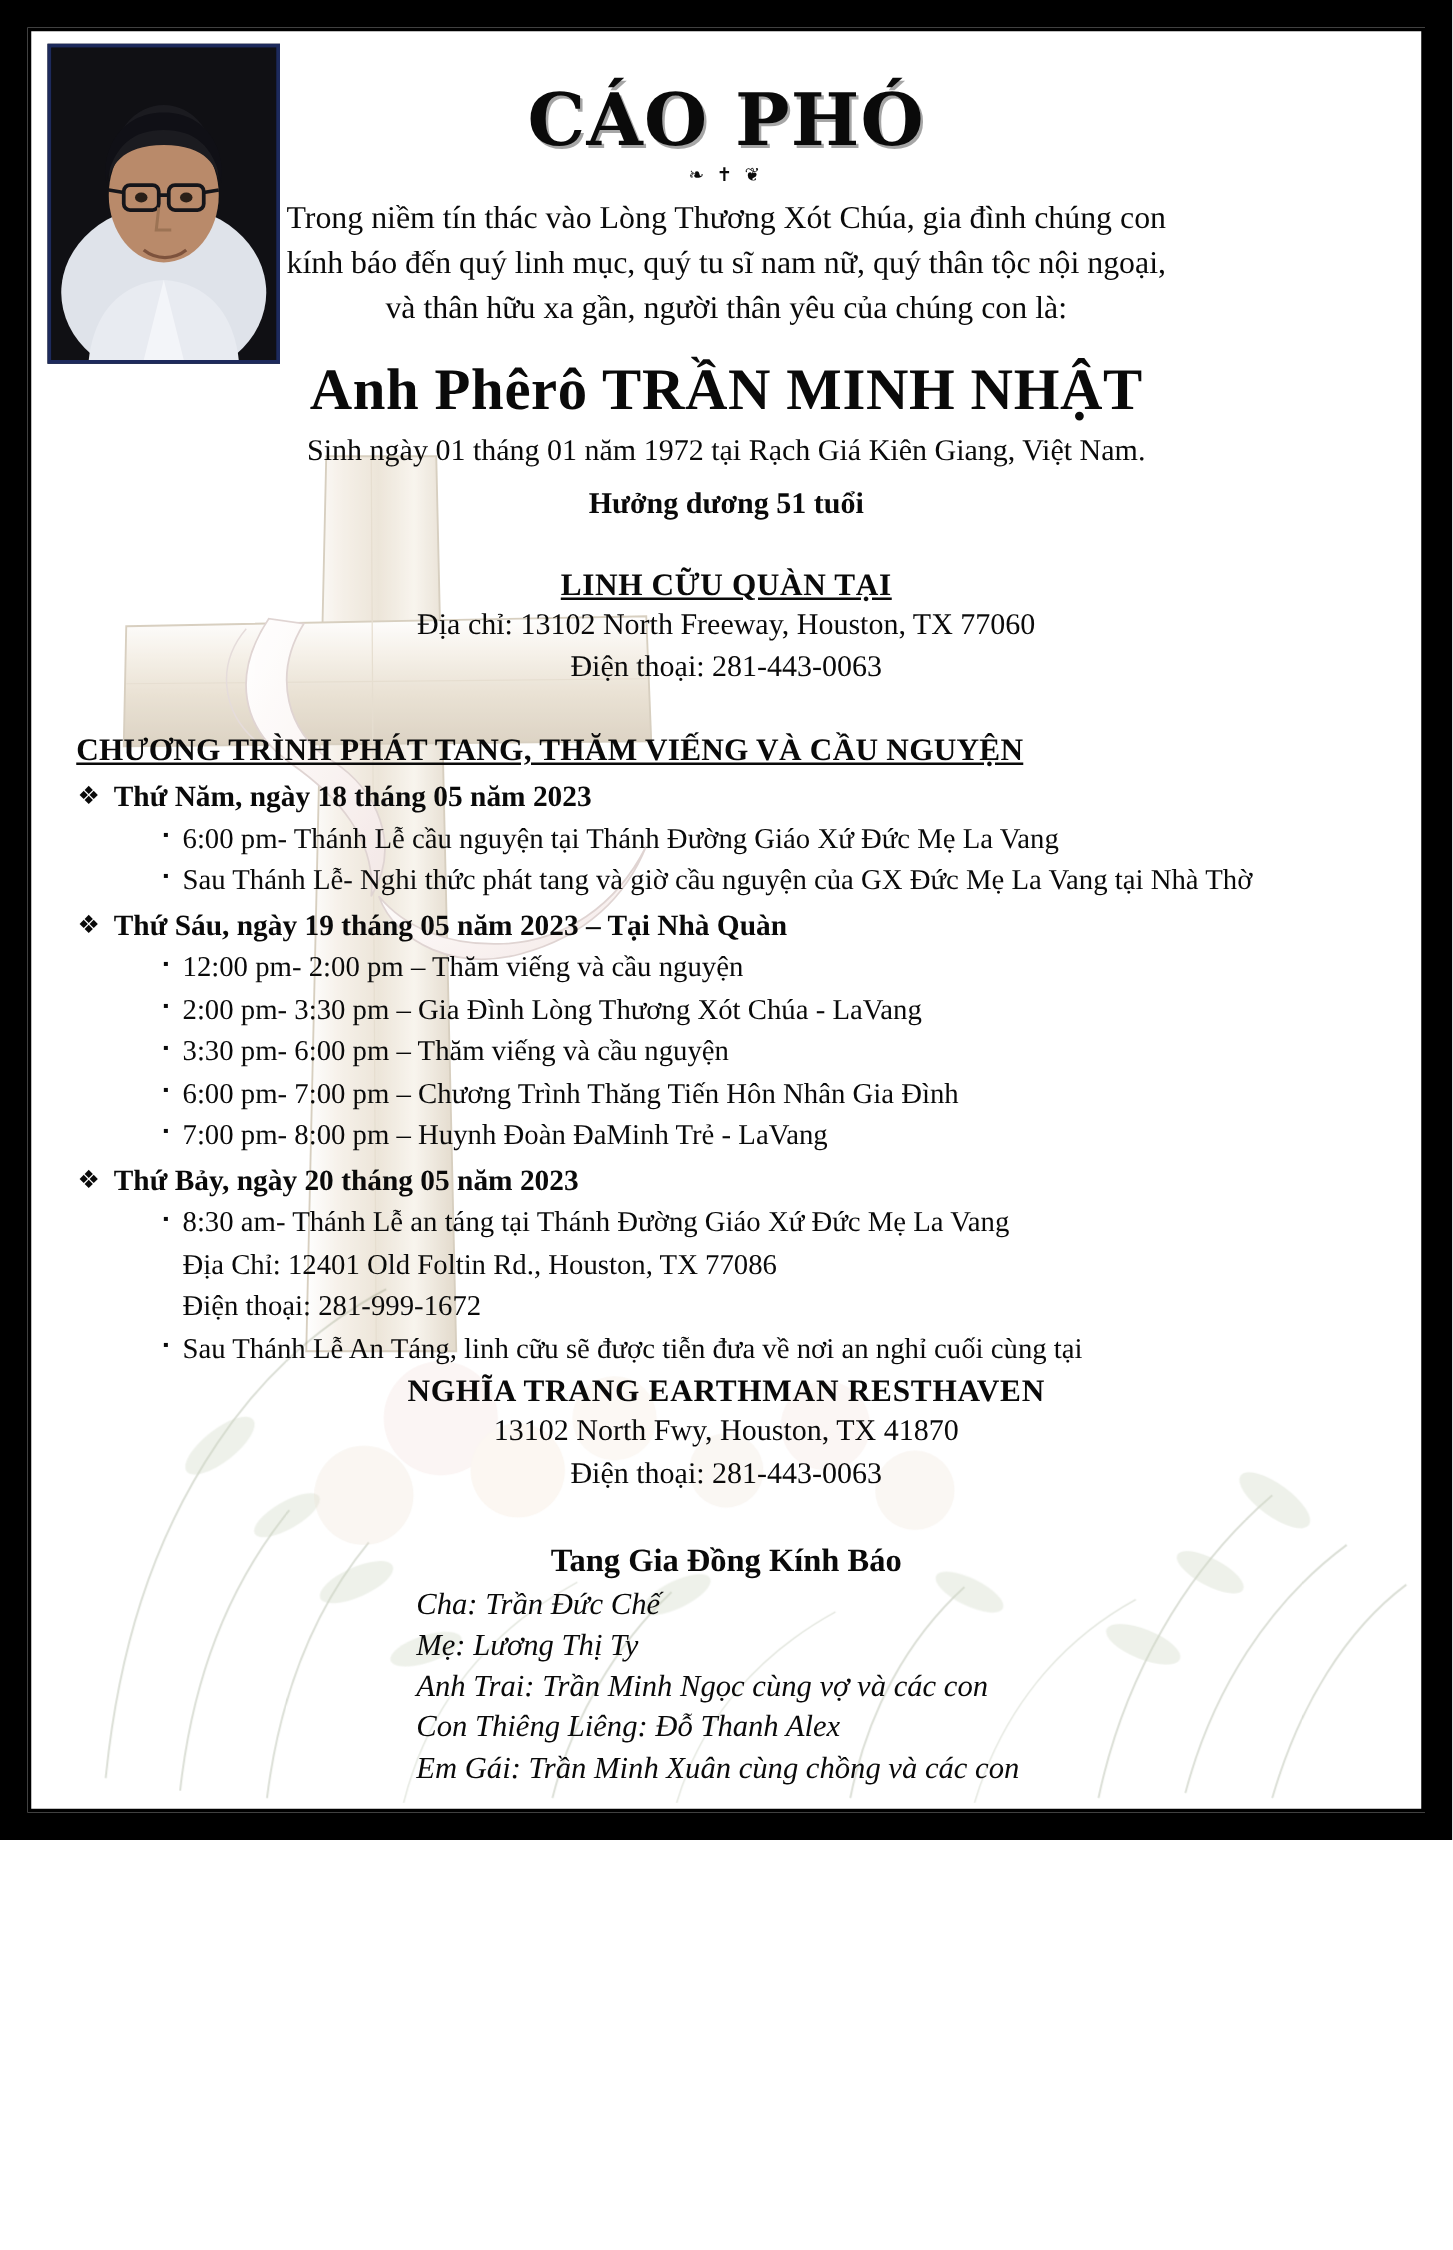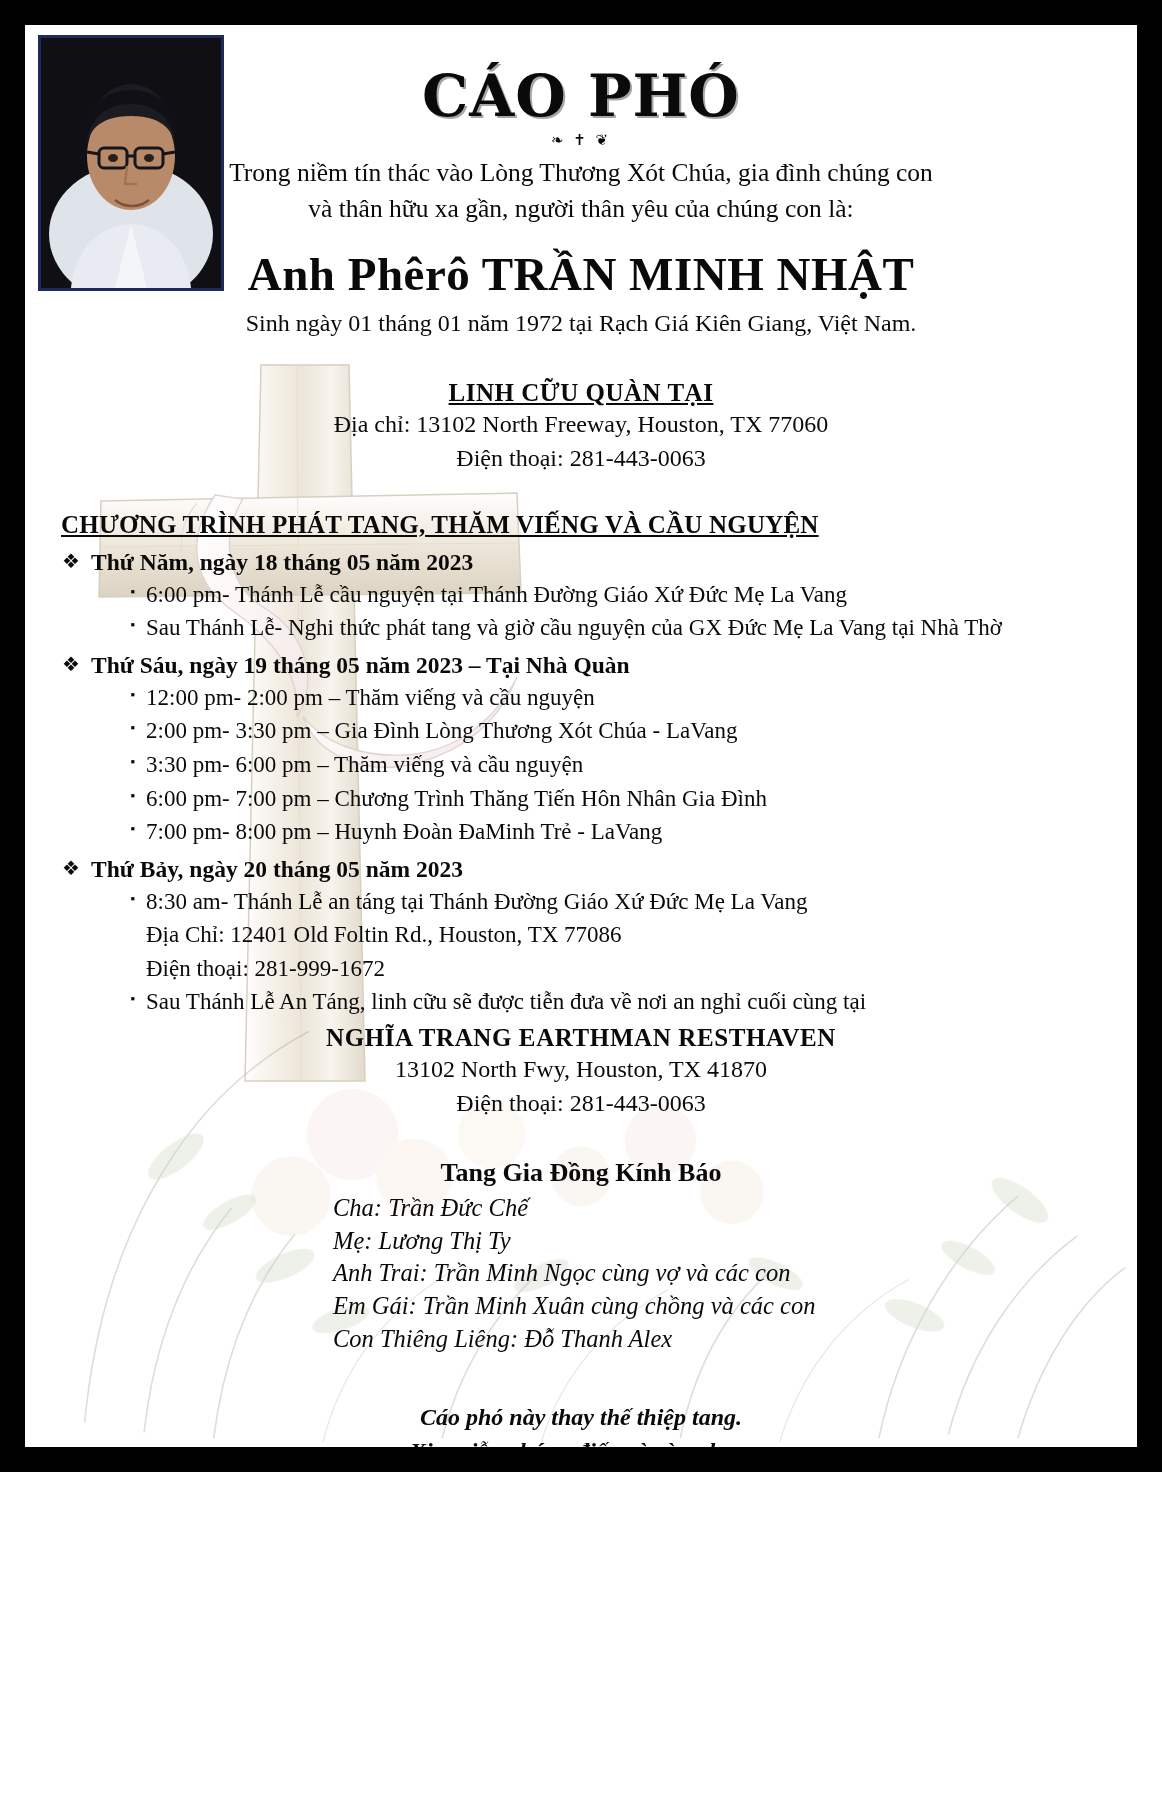--- a/index.html
+++ b/index.html
@@ -336,26 +336,28 @@
         </svg>
       </div>
 
       <div class="pad">
 
         <div class="title">CÁO PHÓ</div>
         <div class="title-orn">❧ ✝ ❦</div>
 
         <div class="intro">
           <div>Trong niềm tín thác vào Lòng Thương Xót Chúa, gia đình chúng con</div>
+          <div>kính báo đến quý linh mục, quý tu sĩ nam nữ, quý thân tộc nội ngoại,</div>
           <div>và thân hữu xa gần, người thân yêu của chúng con là:</div>
         </div>
 
         <div class="deceased-name">Anh Phêrô TRẦN MINH NHẬT</div>
 
         <div class="vitals">Sinh ngày 01 tháng 01 năm 1972 tại Rạch Giá Kiên Giang, Việt Nam.</div>
+        <div class="age">Hưởng dương 51 tuổi</div>
 
         <div class="section-head-u">LINH CỮU QUÀN TẠI</div>
         <div class="centered-line">Địa chỉ: 13102 North Freeway, Houston, TX 77060</div>
         <div class="centered-line">Điện thoại: 281-443-0063</div>
 
         <div class="program-title">CHƯƠNG TRÌNH PHÁT TANG, THĂM VIẾNG VÀ CẦU NGUYỆN</div>
 
         <div class="day-block">
           <div class="day-head">
             <span class="bullet">❖</span>
@@ -429,22 +431,22 @@
 
         <div class="cemetery-name">NGHĨA TRANG EARTHMAN RESTHAVEN</div>
         <div class="centered-line">13102 North Fwy, Houston, TX 41870</div>
         <div class="centered-line">Điện thoại: 281-443-0063</div>
 
         <div class="family-title">Tang Gia Đồng Kính Báo</div>
         <div class="family-list">
           <div>Cha: Trần Đức Chế</div>
           <div>Mẹ: Lương Thị Ty</div>
           <div>Anh Trai: Trần Minh Ngọc cùng vợ và các con</div>
+          <div>Con Thiêng Liêng: Đỗ Thanh Alex</div>
           <div>Em Gái: Trần Minh Xuân cùng chồng và các con</div>
-          <div>Con Thiêng Liêng: Đỗ Thanh Alex</div>
         </div>
 
         <div class="closing">
           <div>Cáo phó này thay thế thiệp tang.</div>
           <div>Xin miễn phúng điếu và vòng hoa.</div>
         </div>
       </div>
 
     </div>
   </div>

